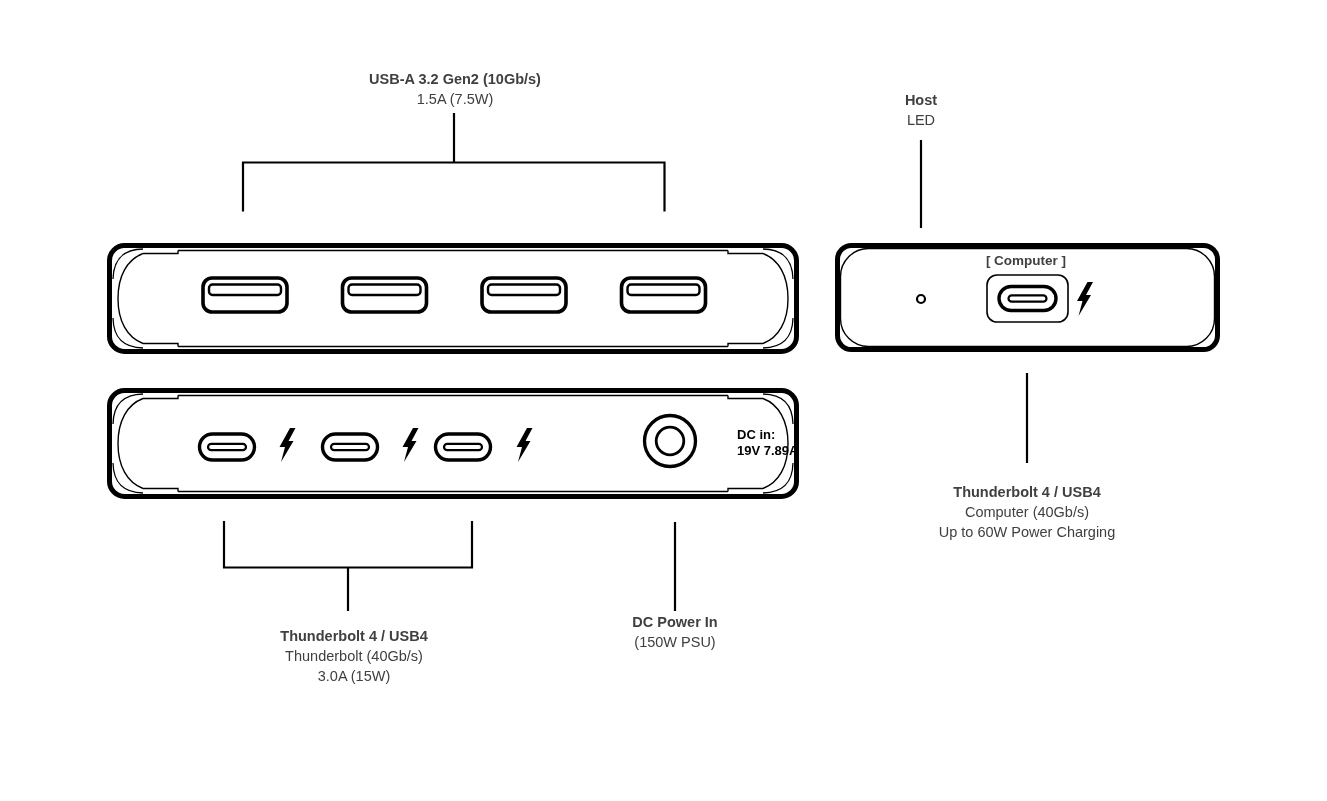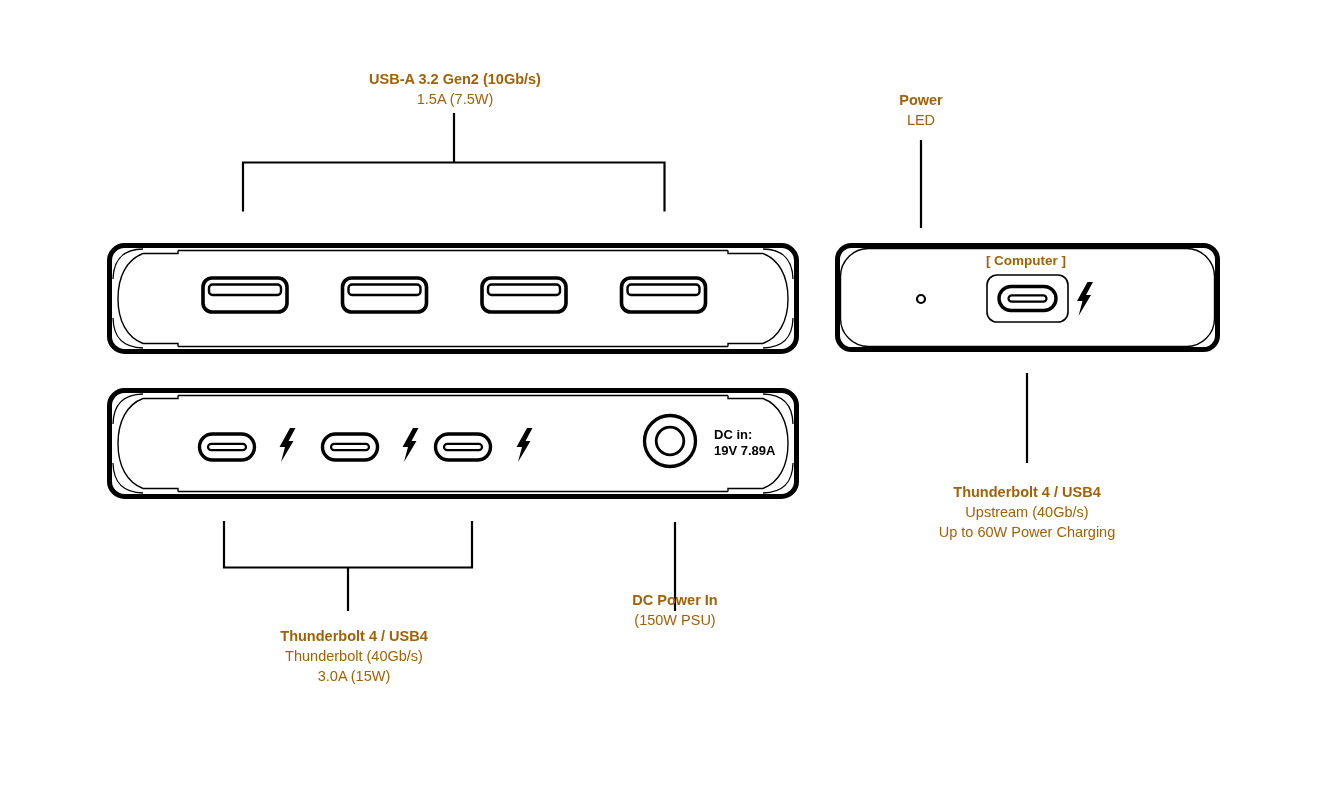--- a/index.html
+++ b/index.html
@@ -1,26 +1,26 @@
 <!DOCTYPE html>
 <html><head>
 <meta charset="utf-8">
 <style>
   html,body{margin:0;padding:0;background:#ffffff;}
   .stage{position:relative;width:1327px;height:801px;background:#ffffff;overflow:hidden;
          font-family:"Liberation Sans",sans-serif;color:#000;}
   .stage svg{position:absolute;left:0;top:0;}
   .label{position:absolute;transform:translateX(-50%);text-align:center;
-         font:14.5px/20px "Liberation Sans",sans-serif;color:#a16207;white-space:nowrap;}
+         font:14.5px/20px "Liberation Sans",sans-serif;color:#404040;white-space:nowrap;}
   .label b{font-weight:700;}
   .label span,.label b{display:block;}
   .label-sm{font:700 13.5px/15px "Liberation Sans",sans-serif;text-align:right;}
   .label-dc{position:absolute;text-align:left;transform:none;
             font:700 13px/15.5px "Liberation Sans",sans-serif;white-space:nowrap;}
-  .label-dc span{display:block;}
+  .label-dc span{display:block;margin-left:23px;}
 </style>
 </head>
 <body>
 
 <div class="stage">
 
   <svg width="1327" height="801" viewBox="0 0 1327 801">
 
     <g stroke="#000" stroke-width="2.2" fill="none">
       <path d="M454,113 L454,162.5"></path>
@@ -109,43 +109,43 @@
       <path transform="translate(240.5,39)" d="M12,0 L17.5,0 L10.5,13 L15.5,13 L3,34 L7,19 L1.5,19 Z" fill="#000"></path>
     </g>
   </svg>
 
   <div class="label" style="left:455px;top:69px;">
     <b>USB-A 3.2 Gen2 (10Gb/s)</b>
     <span>1.5A (7.5W)</span>
   </div>
 
   <div class="label" style="left:921px;top:90px;">
-    <b>Power</b>
+    <b>Host</b>
     <span>LED</span>
   </div>
 
   <div class="label label-sm" style="left:1026px;top:253px;">
     <b>[ Computer ]</b>
   </div>
 
   <div class="label-dc" style="left:714px;top:427px;">
     <span>DC in:</span>
     <span>19V 7.89A</span>
   </div>
 
   <div class="label" style="left:354px;top:626px;">
     <b>Thunderbolt 4 / USB4</b>
     <span>Thunderbolt (40Gb/s)</span>
     <span>3.0A (15W)</span>
   </div>
 
-  <div class="label" style="left:675px;top:590px;text-align:center;">
+  <div class="label" style="left:675px;top:612px;text-align:center;">
     <b>DC Power In</b>
     <span>(150W PSU)</span>
   </div>
 
   <div class="label" style="left:1027px;top:482px;">
     <b>Thunderbolt 4 / USB4</b>
-    <span>Upstream (40Gb/s)</span>
+    <span>Computer (40Gb/s)</span>
     <span>Up to 60W Power Charging</span>
   </div>
 
 </div>
 
 </body></html>

